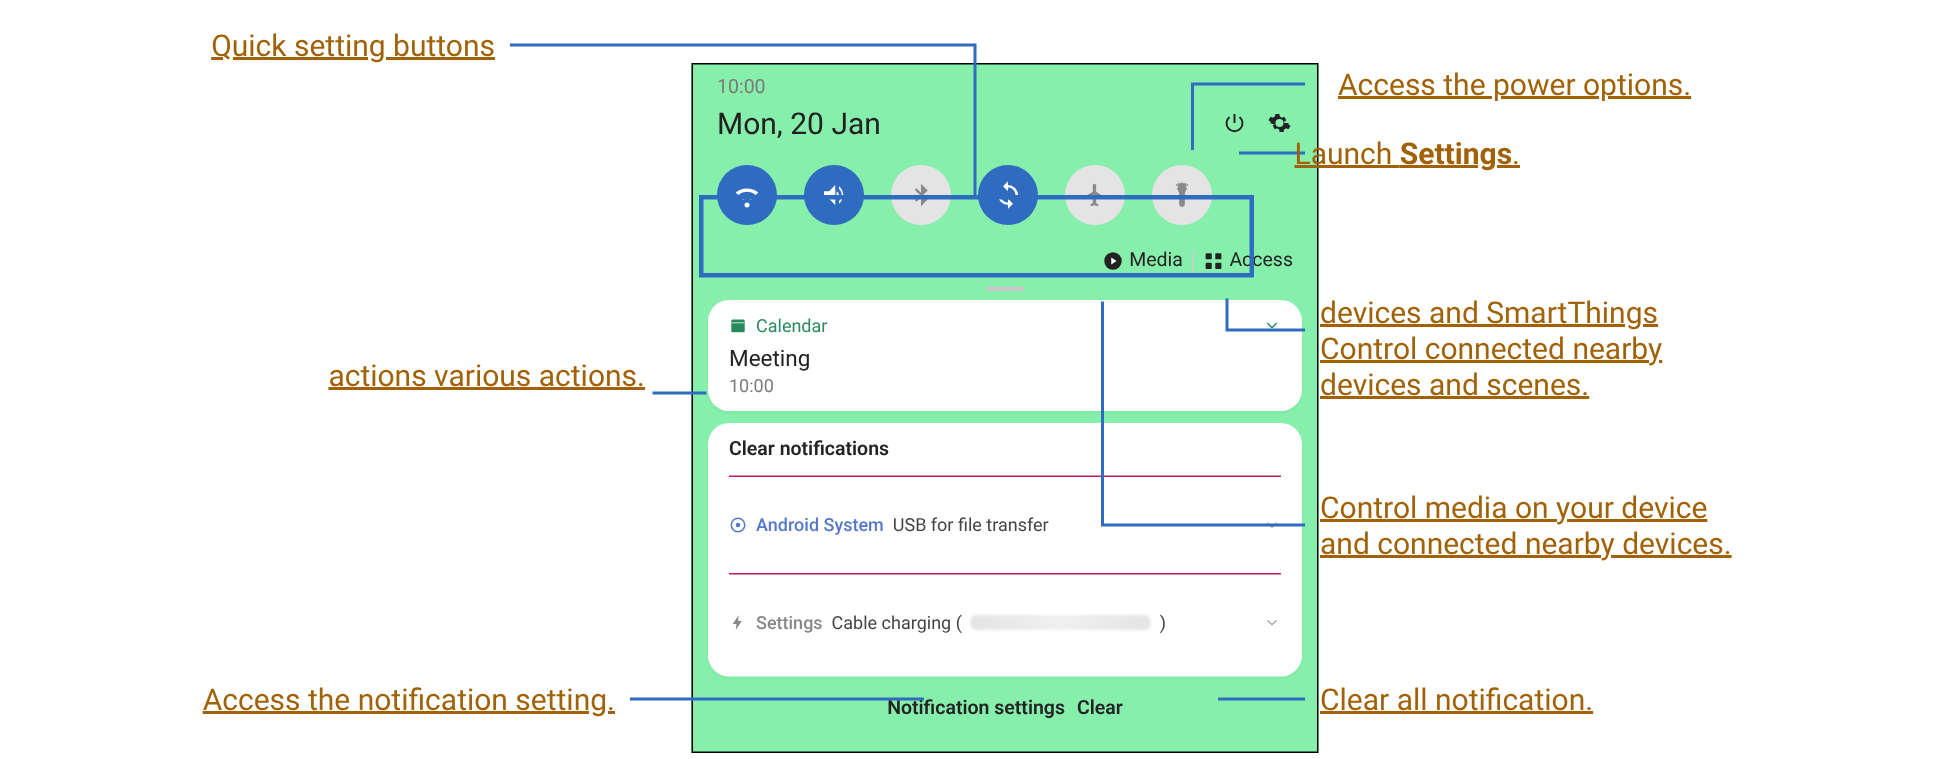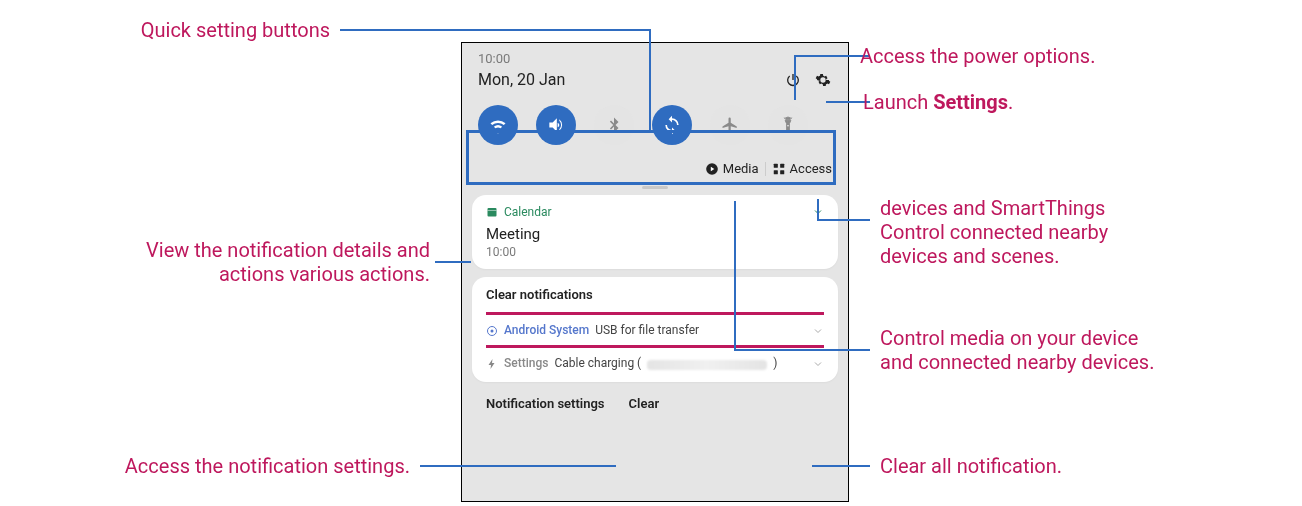--- a/index.html
+++ b/index.html
@@ -9,37 +9,37 @@
     height: 506px;
     font-family: -apple-system, BlinkMacSystemFont, "Segoe UI", Roboto, sans-serif;
     background: #fff;
     position: relative;
     overflow: hidden;
   }
   .phone {
     position: absolute;
     left: 461px;
     top: 42px;
-    width: 388px;
+    width: 418px;
     height: 460px;
-    background: #e5e5e5;
+    background: #86efac;
     border: 1px solid #000;
   }
   .status-bar {
     padding: 8px 16px 0 16px;
     font-size: 13px;
     color: #7a7a7a;
   }
   .date-row {
     display: flex;
     align-items: center;
     padding: 4px 16px 8px 16px;
   }
   .date-text {
-    font-size: 16px;
+    font-size: 20px;
     color: #222;
     flex: 1;
   }
   .topicon {
     width: 18px;
     height: 18px;
     margin-left: 12px;
     display: inline-flex;
     align-items: center;
     justify-content: center;
@@ -132,56 +132,57 @@
     box-shadow: 0 1px 2px rgba(0,0,0,0.04);
   }
   .silent-title {
     font-size: 13px;
     font-weight: 600;
     color: #222;
     margin-bottom: 10px;
   }
   .silent-row {
     display: flex;
-    align-items: flex-end;
+    align-items: center;
     font-size: 12px;
     color: #444;
-    padding: 8px 0;
-    border-top: 3px solid #be185d;
+    padding: 25px 0;
+    border-top: 1px solid #be185d;
     gap: 6px;
   }
   .silent-row:first-of-type { border-top: none; }
   .silent-row .sys { color: #5577cc; font-weight: 500; }
   .silent-row .ex2 { margin-left: auto; color: #aaa; }
   .blur-box {
     display: inline-block;
     width: 120px;
     height: 10px;
     background: linear-gradient(90deg,#e4e4e4,#f0f0f0,#e4e4e4);
     border-radius: 4px;
     filter: blur(1px);
     vertical-align: middle;
   }
   .bottom-row {
     display: flex;
-    justify-content: flex-start;
-    gap: 24px;
+    justify-content: center;
+    gap: 8px;
     padding: 6px 24px 4px 24px;
     font-size: 13px;
     font-weight: 600;
     color: #222;
   }
   .bottom-row span { cursor: pointer; }
 
   
   .callout {
     position: absolute;
     font-size: 20px;
-    color: #be185d;
+    color: #a16207;
     white-space: nowrap;
+    text-decoration: underline;
   }
   .callout.right { text-align: left; }
   .callout.left { text-align: right; }
   svg { display: block; }
   .bold { font-weight: 700; }
 </style>
 </head>
 <body>
 
 <div class="phone">
@@ -337,28 +338,27 @@
     <path d="M 870 350 H 735 V 201"></path>
 
     <path d="M 870 466 H 812"></path>
   </g>
 </svg>
 
 <div class="callout left" style="left:50px; top:18px; width:280px;">
   <span>Quick setting buttons</span>
 </div>
 <div class="callout left" style="left:50px; top:238px; width:380px;">
-  <div>View the notification details and</div>
   <div>actions various actions.</div>
 </div>
 <div class="callout left" style="left:50px; top:454px; width:360px;">
-  <span>Access the notification settings.</span>
-</div>
-
-<div class="callout right" style="left:860px; top:44px;">
+  <span>Access the notification setting.</span>
+</div>
+
+<div class="callout right" style="left:892px; top:44px;">
   <span>Access the power options.</span>
 </div>
 <div class="callout right" style="left:863px; top:90px;">
   <span>Launch </span><span class="bold">Settings</span><span>.</span>
 </div>
 <div class="callout right" style="left:880px; top:196px;">
   <div>devices and SmartThings</div>
   <div>Control connected nearby</div>
   <div>devices and scenes.</div>
 </div>

